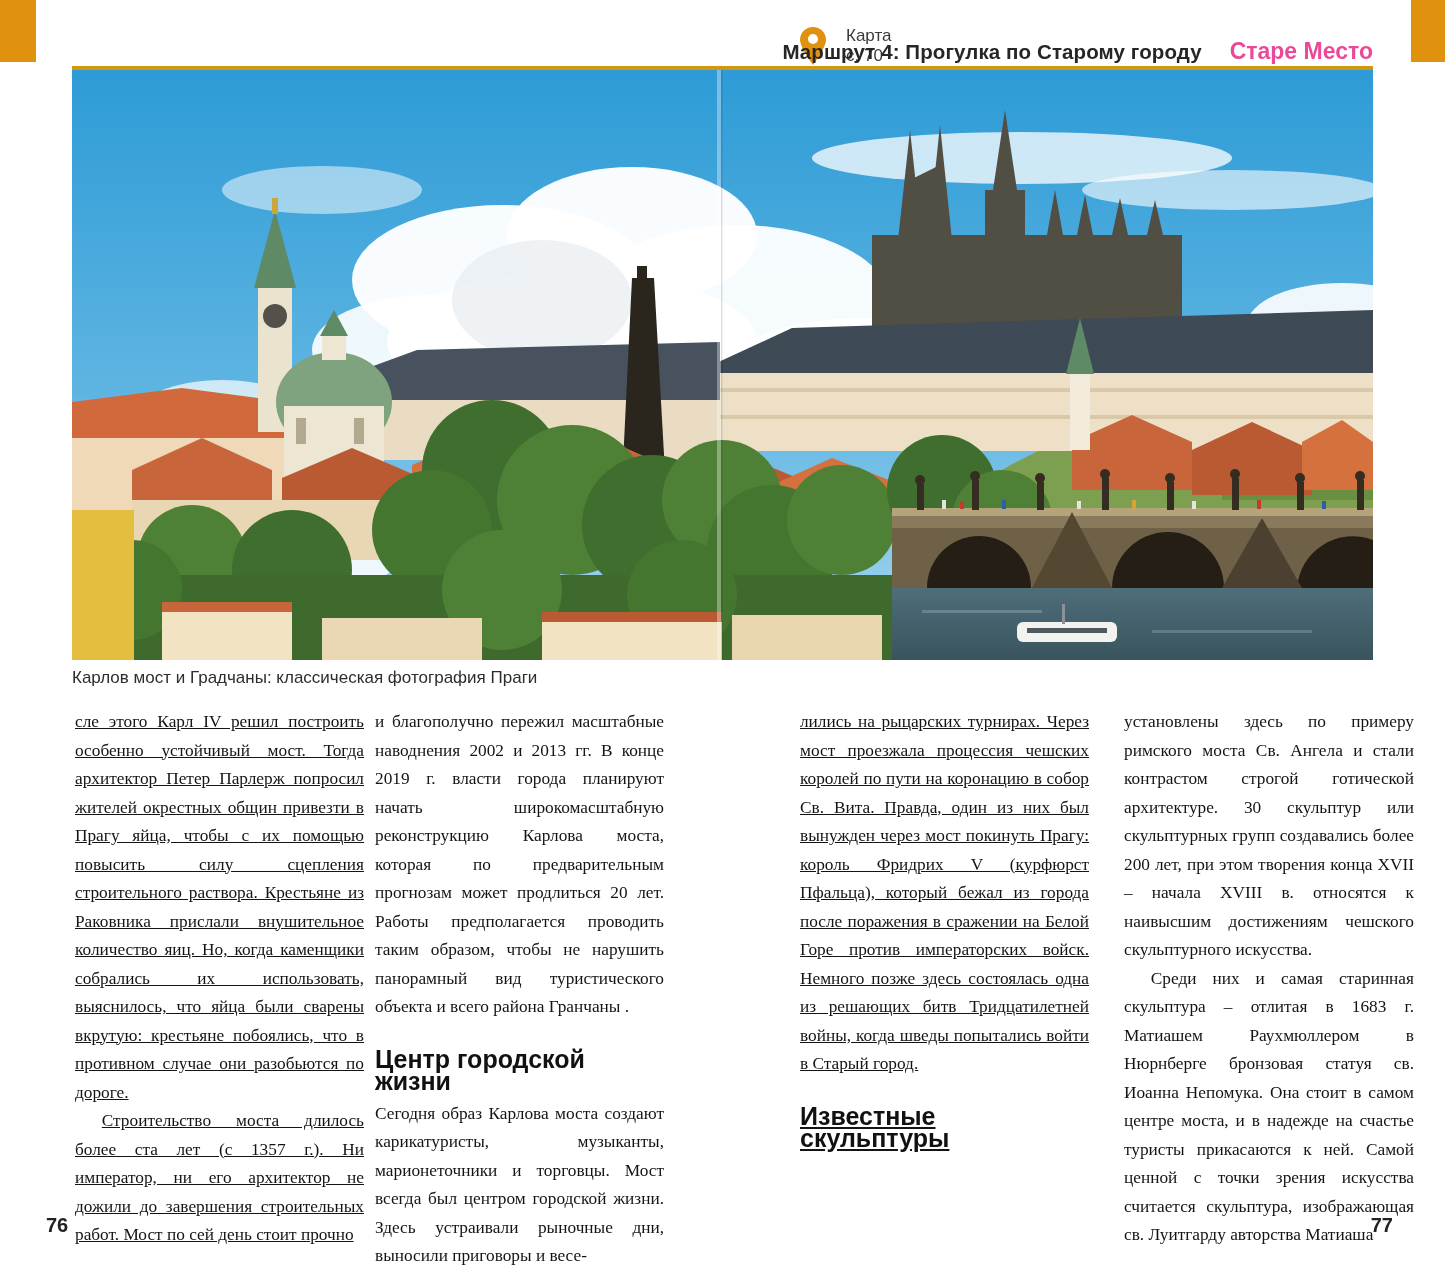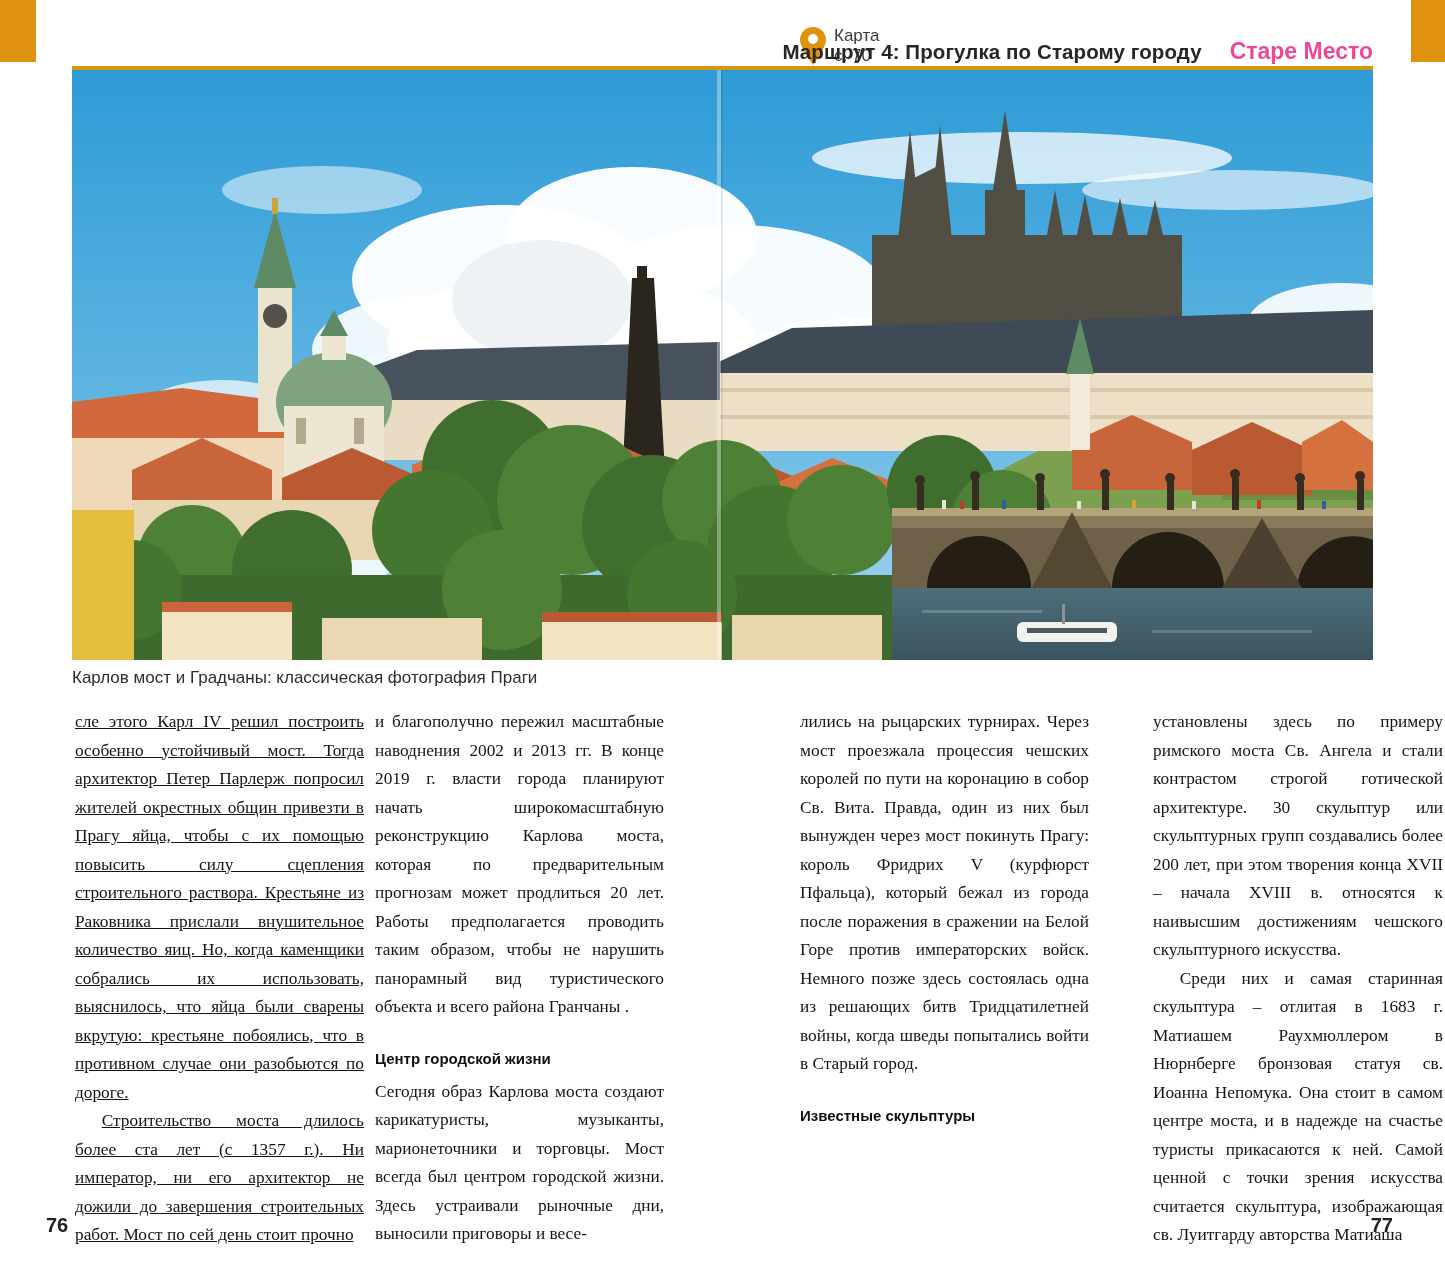--- a/index.html
+++ b/index.html
@@ -6,41 +6,41 @@
   body{
     width:1445px;height:1271px;position:relative;background:#ffffff;
     font-family:"Liberation Sans", sans-serif;overflow:hidden;
   }
   
   .corner{position:absolute;top:0;width:36px;height:62px;background:#E0920E;}
   .corner.left{left:0;}
   .corner.right{right:0;width:34px;}
   
   .header{position:absolute;top:0;left:0;width:100%;height:70px;}
-  .map-ref{position:absolute;left:800px;top:26px;display:flex;align-items:center;gap:8px;justify-content:flex-end;}
+  .map-ref{position:absolute;left:800px;top:26px;display:flex;align-items:center;gap:20px;justify-content:flex-end;}
   .map-ref .pin{width:26px;height:38px;}
   .map-ref .lines{font-size:17px;line-height:20px;color:#3b3b3b;}
   .route-line{position:absolute;right:72px;top:38px;display:flex;align-items:baseline;gap:28px;}
   .route-title{font-size:20.5px;font-weight:bold;color:#262626;letter-spacing:.1px;}
   .district{font-size:23px;font-weight:bold;color:#ec4899;}
   
   .photo-wrap{position:absolute;left:72px;top:66px;width:1301px;height:594px;border-top:4px solid #D3960F;box-sizing:border-box;}
   .photo-wrap svg{display:block;width:1301px;height:590px;}
   .caption{position:absolute;left:72px;top:668px;font-size:17px;color:#2d2d2d;}
   
   .col{position:absolute;top:708px;height:512px;text-align:justify;
        font-family:"Liberation Serif", serif;font-size:17.3px;line-height:28.5px;color:#141414;}
   .col p{margin:0;}
   .col p.indent{text-indent:1.55em;}
-  .col h3{font-family:"Liberation Sans", sans-serif;font-size:15px;line-height:22px;
+  .col h3{font-family:"Liberation Sans", sans-serif;font-size:25px;line-height:22px;
           color:#111111;margin:26px 0 8px 0;text-align:left;}
   #col1{left:75px;width:289px;text-decoration:underline;}
   #col2{left:375px;width:289px;}
-  #col3{left:800px;width:289px;}
-  #col4{left:1153px;width:290px;}
+  #col3{left:800px;width:289px;text-decoration:underline;}
+  #col4{left:1124px;width:290px;}
   
   .pagenum{position:absolute;top:1214px;font-size:20px;font-weight:bold;color:#222;}
   .pagenum.left{left:46px;}
   .pagenum.right{right:52px;}
 </style>
 </head>
 <body>
 
 <div class="corner left"></div>
 <div class="corner right"></div>

